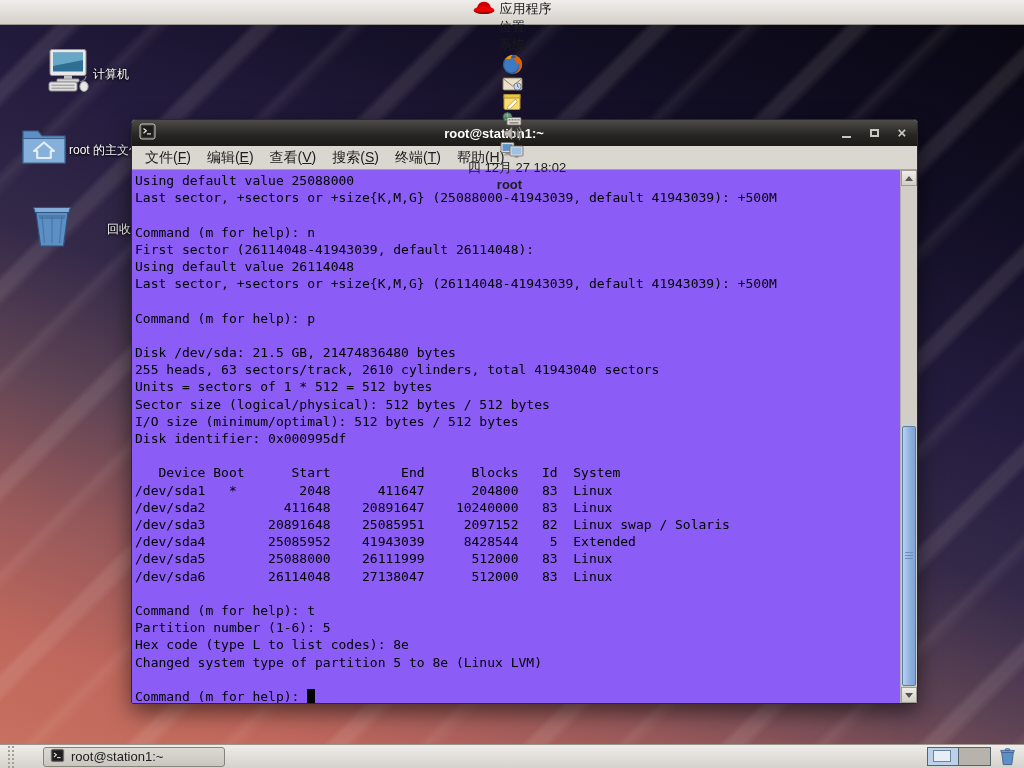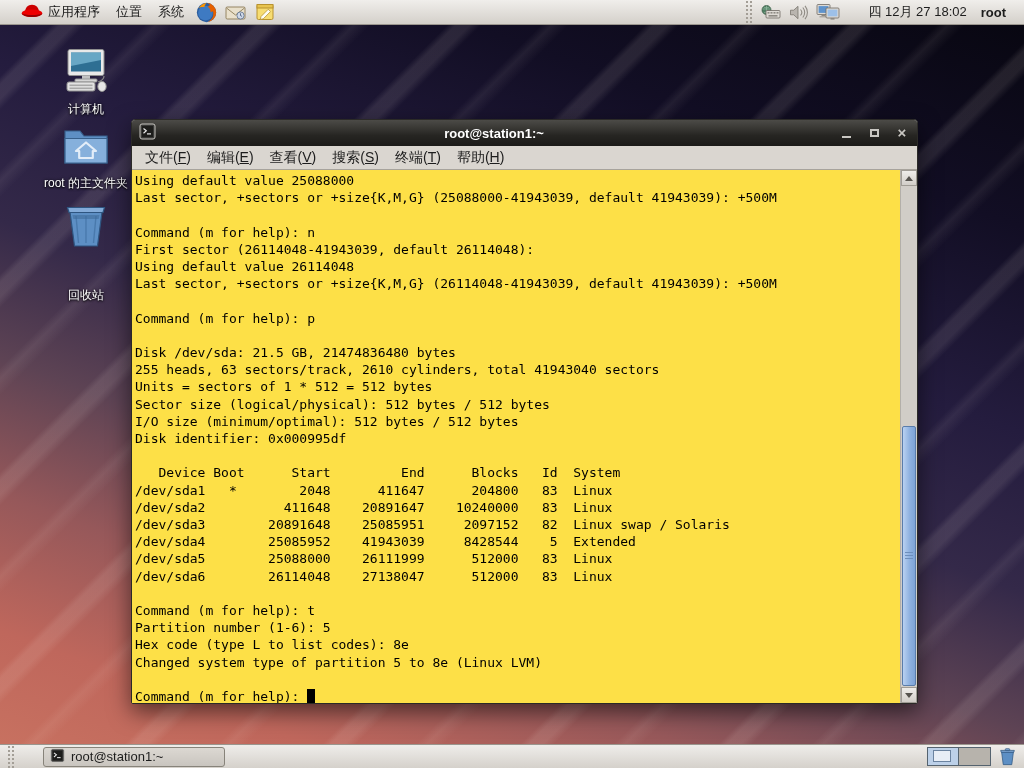--- a/index.html
+++ b/index.html
@@ -14,37 +14,37 @@
       linear-gradient(200deg, #07060f 0%, #120e24 20%, #241c3e 38%, #342949 52%,
         #5d4354 64%, #96585a 76%, #bf675c 88%, #c97361 100%);
   }
   .spacer { flex:1; }
 
   
   .top-panel {
     position:absolute; left:0; top:0; width:1024px; height:25px; z-index:50;
     background:linear-gradient(#f0eeeb, #d4d0ca);
     border-bottom:1px solid #9b968e;
-    display:flex; align-items:center; padding:0 13px;
-    font-size:13px; color:#1d1d1d;
+    display:flex; align-items:center; padding:0 0;
+    font-size:13px; color:#1d1d1d;flex-direction:column;
   }
   .panel-menu { display:flex; align-items:center; gap:5px; padding:0 8px; height:25px; cursor:default; }
   .launcher { width:21px; height:21px; margin:0 4px; display:flex; align-items:center; justify-content:center; }
   .panel-handle {
     width:9px; height:25px; margin:0 3px;
     background-image:radial-gradient(circle at 2px 2px, #a39e96 1px, transparent 1.4px);
     background-size:4px 4px;
   }
   .status-icon { margin:0 4px; display:flex; align-items:center; }
   .clock { margin:0 14px 0 24px; white-space:nowrap; }
   .user  { font-weight:bold; margin-right:5px; }
 
   
   .desk-icon {
-    position:absolute; width:120px; display:flex; flex-direction:column; align-items:center;
+    position:absolute; width:120px; display:flex; flex-direction:row; align-items:center;
     z-index:5; text-align:center;justify-content:center;
   }
   .desk-icon .lbl {
     margin-top:3px; font-size:12px; color:#fff; white-space:nowrap;
     text-shadow:0 1px 2px rgba(0,0,0,.95), 0 0 3px rgba(0,0,0,.8);
   }
   #icon-computer { left:26px; top:48px; }
   #icon-home     { left:26px; top:126px; }
   #icon-trash    { left:26px; top:203px;gap:32px; }
 
@@ -67,21 +67,21 @@
   .win-btn { width:16px; height:16px; display:flex; align-items:center; justify-content:center;
     color:#c9c7c2; margin-left:6px; cursor:default; }
   .win-btn .bar { width:9px; height:2px; background:#c9c7c2; margin-top:7px; }
   .win-btn .box { width:9px; height:8px; border:2px solid #c9c7c2; }
   .win-btn.close { font-size:15px; font-weight:bold; line-height:14px; }
   .menubar {
     height:24px; flex:0 0 24px; background:#dad6d0; border-bottom:1px solid #a7a39c;
     display:flex; align-items:center; padding-left:5px; font-size:14px; color:#1d1d1d;
   }
   .menu-item { padding:3px 8px; }
-  .term-body { position:relative; flex:1; background:#fde047; overflow:hidden; }
+  .term-body { position:relative; flex:1; background:#8b5cf6; overflow:hidden; }
   .term-output {
     position:absolute; left:0; top:0; right:17px; bottom:0;
     font-family:"DejaVu Sans Mono","Liberation Mono",monospace;
     font-size:13px; line-height:17.2px; color:#000;
     padding:2px 0 0 3px; white-space:pre; overflow:hidden;
   }
   .cursor { display:inline-block; width:8px; height:14px; background:#000; vertical-align:-2px; }
 
   .scrollbar {
     position:absolute; right:0; top:0; bottom:0; width:17px;

